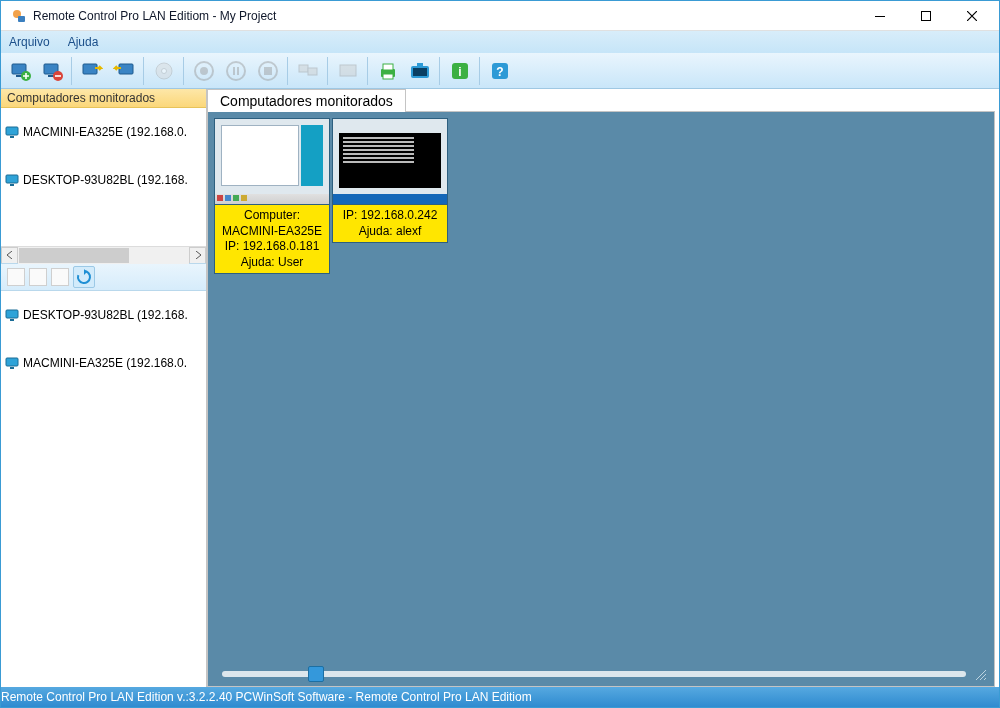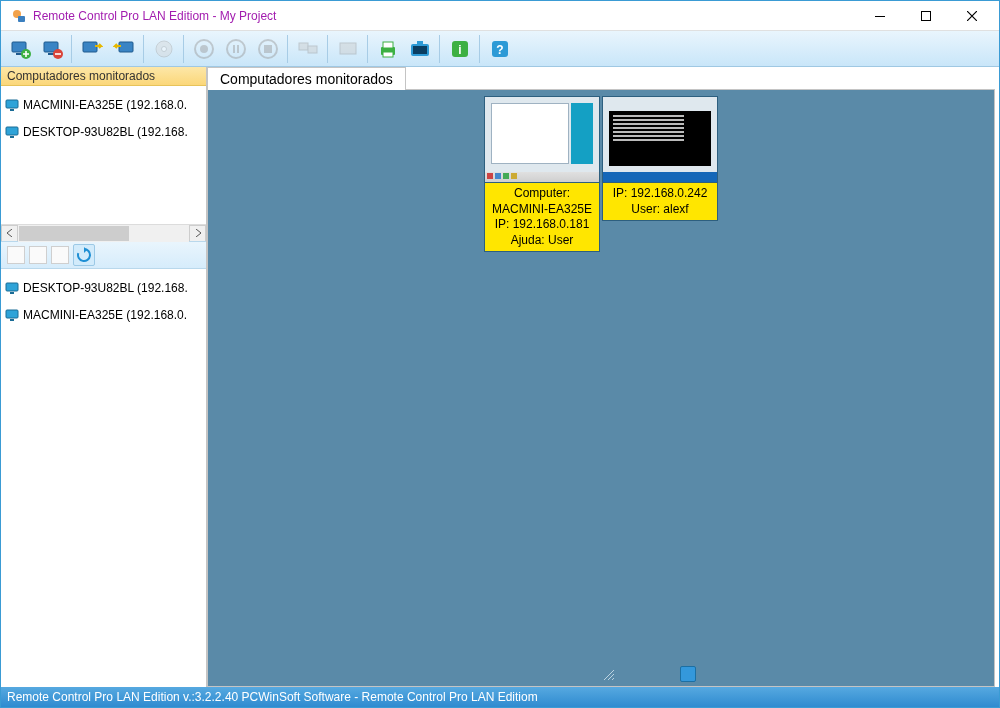--- a/index.html
+++ b/index.html
@@ -2,63 +2,63 @@
 <html><head>
 <meta charset="utf-8">
 <style>
 * { box-sizing: border-box; margin: 0; padding: 0; font-family: "Segoe UI", Tahoma, sans-serif; font-size: 12px; }
 html, body { width: 1000px; height: 708px; overflow: hidden; background: #fff; }
 
 .window { width: 1000px; height: 708px; border: 1px solid #3a9bd4; display: flex; flex-direction: column; background: #fff; }
 
 .titlebar { height: 30px; background: #fff; display: flex; align-items: center; padding: 0 4px; border-bottom: 1px solid #e0e0e0; }
 .titlebar .app-icon { width: 16px; height: 16px; margin: 0 6px; }
-.titlebar .title { flex: 1; font-size: 12px; color: #a21caf; }
+.titlebar .title { flex: 1; font-size: 12px; color: #0f172a; }
 .titlebar .winbtn { width: 46px; height: 30px; display: flex; align-items: center; justify-content: center; color: #000; }
 
 .menubar { height: 22px; background: linear-gradient(#d8edfa, #c6e5f8); display: flex; align-items: center; padding: 0 8px; gap: 18px; font-size: 13px; color: #1b4f8a; }
 .menubar span { cursor: default; }
 
 .toolbar { height: 36px; background: linear-gradient(#e9f5fd, #c9e6f9); border-bottom: 1px solid #9fc8e3; display: flex; align-items: center; padding: 2px 4px; gap: 2px; }
 .tbtn { width: 30px; height: 30px; border: 1px solid transparent; border-radius: 3px; display: flex; align-items: center; justify-content: center; }
 .tsep { width: 2px; height: 28px; border-left: 1px solid #a7cce6; margin: 0 2px; }
 
 .body { flex: 1; display: flex; min-height: 0; }
 
 .sidebar { width: 206px; background: #fff; display: flex; flex-direction: column; border-right: 1px solid #c4c4c4; }
 .panel-header { background: linear-gradient(#fde7a8, #fbd77a); padding: 2px 6px; font-size: 12px; color: #333; border-bottom: 1px solid #e7c35a; }
 .tree { flex: 0 0 auto; background: #fff; overflow: hidden; }
-.tree-item { display: flex; align-items: center; padding: 1px 4px; white-space: nowrap; font-size: 12px; color: #000; margin-top: 11px; }
+.tree-item { display: flex; align-items: center; padding: 17px 4px; white-space: nowrap; font-size: 12px; color: #000; }
 .tree-item svg { margin-right: 4px; flex-shrink: 0; }
 
 .hscroll { height: 17px; background: #f0f0f0; border-top: 1px solid #dcdcdc; display: flex; align-items: center; }
 .hscroll .arrow { width: 17px; height: 17px; display: flex; align-items: center; justify-content: center; background: #f0f0f0; border: 1px solid #cdcdcd; }
 .hscroll .track { flex: 1; height: 17px; background: #f0f0f0; position: relative; }
 .hscroll .thumb { position: absolute; left: 0; top: 0; height: 15px; width: 110px; background: #cdcdcd; margin: 1px; }
 
 .mini-toolbar { height: 28px; background: linear-gradient(#e9f5fd, #d6ecfb); border-top: 1px solid #b9d8ec; border-bottom: 1px solid #b9d8ec; display: flex; align-items: center; padding: 0 6px; gap: 4px; }
 .mini-btn { width: 18px; height: 18px; border: 1px solid #cfcfcf; background: #fafafa; }
 .mini-refresh { width: 22px; height: 22px; display: flex; align-items: center; justify-content: center; background: #d2ebfb; border: 1px solid #9cc9e6; border-radius: 2px; }
 
 .main { flex: 1; display: flex; flex-direction: column; min-width: 0; }
 .tab-strip { height: 22px; display: flex; align-items: flex-end; background: #fff; }
 .tab { padding: 3px 12px; font-size: 14px; color: #000; background: #fff; border: 1px solid #c4c4c4; border-bottom: none; position: relative; top: 1px; }
-.content { flex: 1; background: #5a8aa8; border: 1px solid #c4c4c4; margin: 0 4px 0 0; padding: 6px 6px 0 6px; display: flex; flex-direction: column; min-height: 0; align-items: center; }
+.content { flex: 1; background: #5a8aa8; border: 1px solid #c4c4c4; margin: 0 4px 0 0; padding: 6px 6px 0 6px; display: flex; flex-direction: column; min-height: 0; }
 .thumbs { display: flex; gap: 2px; align-items: flex-start; }
 
 .card { width: 116px; border: 1px solid #2d5f7f; background: #fff; }
 .card .shot { width: 114px; height: 86px; background: #dfe8ee; border-bottom: 1px solid #2d5f7f; position: relative; overflow: hidden; }
 .card .label { background: #ffe600; color: #000; font-size: 10px; line-height: 1.3; text-align: center; padding: 3px 2px; }
 
 .bottom-scroll { height: 24px; display: flex; align-items: center; margin-top: auto; background: #5a8aa8; }
 .bottom-scroll .track { flex: 1; height: 6px; background: #dce6ec; border-radius: 3px; position: relative; margin: 0 8px; }
 .bottom-scroll .thumb { position: absolute; left: 86px; top: -5px; width: 16px; height: 16px; background: #3498db; border-radius: 2px; border: 1px solid #1c6fa3; }
 .bottom-scroll .resize { width: 12px; height: 12px; margin-right: 2px; }
 
-.statusbar { height: 20px; background: linear-gradient(#56a9e0, #2f8bd0); color: #fff; font-size: 12px; display: flex; align-items: center; padding: 0 6px; }
+.statusbar { height: 20px; background: linear-gradient(#56a9e0, #2f8bd0); color: #fff; font-size: 12px; display: flex; align-items: center; padding: 0 0; }
 
 
 .shot1 { background: linear-gradient(#e6ecf2, #cfd8e0); }
 .shot1::before { content:""; position:absolute; inset:6px 30px 18px 6px; background:#fff; border:1px solid #9fb2c2; }
 .shot1::after { content:""; position:absolute; right:6px; top:6px; bottom:18px; width:22px; background:#14a0c4; }
 .shot1 .taskbar { position:absolute; left:0; right:0; bottom:0; height:10px; background:linear-gradient(#e0e0e0,#cfcfcf); display:flex; gap:2px; padding:1px 2px; }
 .shot1 .taskbar i { width:6px; height:6px; background:#cc4444; }
 .shot1 .taskbar i:nth-child(2){background:#4488cc;} .shot1 .taskbar i:nth-child(3){background:#44aa55;} .shot1 .taskbar i:nth-child(4){background:#ccaa33;}
 
 .shot2 { background:#0a5aa8; }
@@ -89,20 +89,24 @@
           <rect x="0.5" y="0.5" width="9" height="9" fill="none" stroke="#000"></rect>
         </svg>
       </div>
     <div class="winbtn">
         <svg width="10" height="10">
           <path d="M0 0 L10 10 M10 0 L0 10" stroke="#000" stroke-width="1.2"></path>
         </svg>
       </div>
   </div>
 
+  <div class="menubar">
+    <span>Arquivo</span>
+    <span>Ajuda</span>
+  </div>
 
   <div class="toolbar">
     <div class="tbtn">
         <svg width="22" height="22">
           <rect x="3" y="4" width="14" height="10" rx="1" fill="#3a84c4" stroke="#1f5a8e"></rect>
           <rect x="7" y="15" width="6" height="2" fill="#1f5a8e"></rect>
           <circle cx="17" cy="16" r="5" fill="#3cb043"></circle>
           <path d="M17 13v6M14 16h6" stroke="#fff" stroke-width="1.6"></path>
         </svg>
       </div>
@@ -287,21 +291,21 @@
             </div>
           </div>
 
           <div class="card">
             <div class="shot shot2">
                 <div class="term"></div>
                 <div class="tb"></div>
               </div>
             <div class="label">
               <div>IP: 192.168.0.242</div>
-              <div>User: alexf</div>
+              <div>Ajuda: alexf</div>
             </div>
           </div>
 
         </div>
 
         <div class="bottom-scroll">
           <div class="track">
             <div class="thumb"></div>
           </div>
           <svg class="resize" width="12" height="12">

